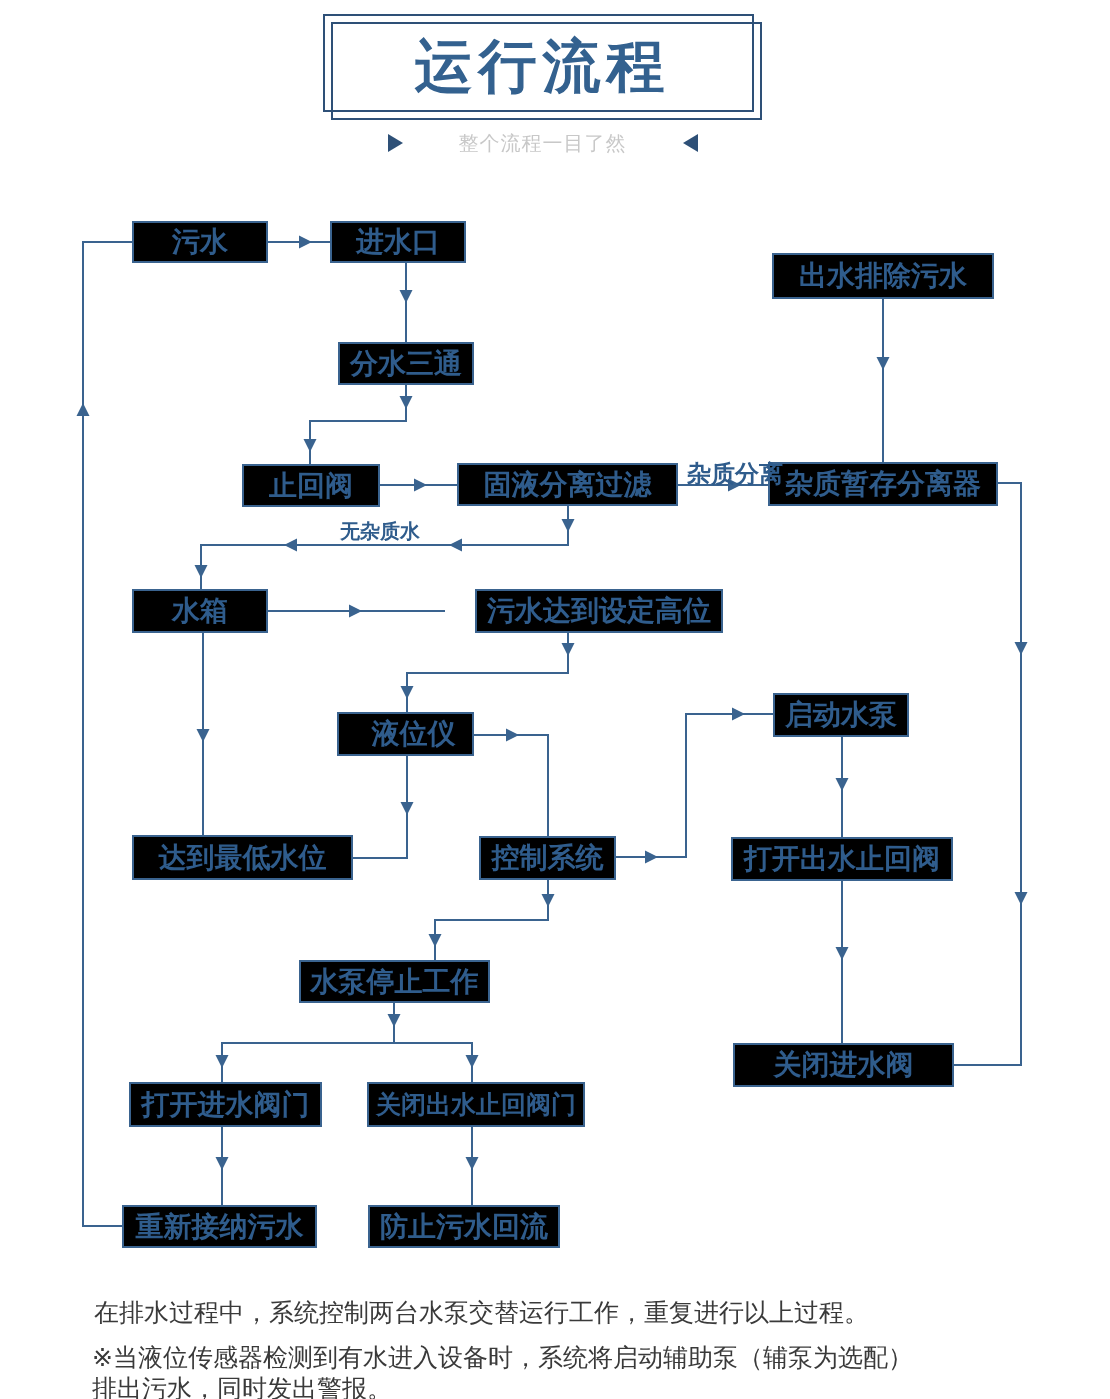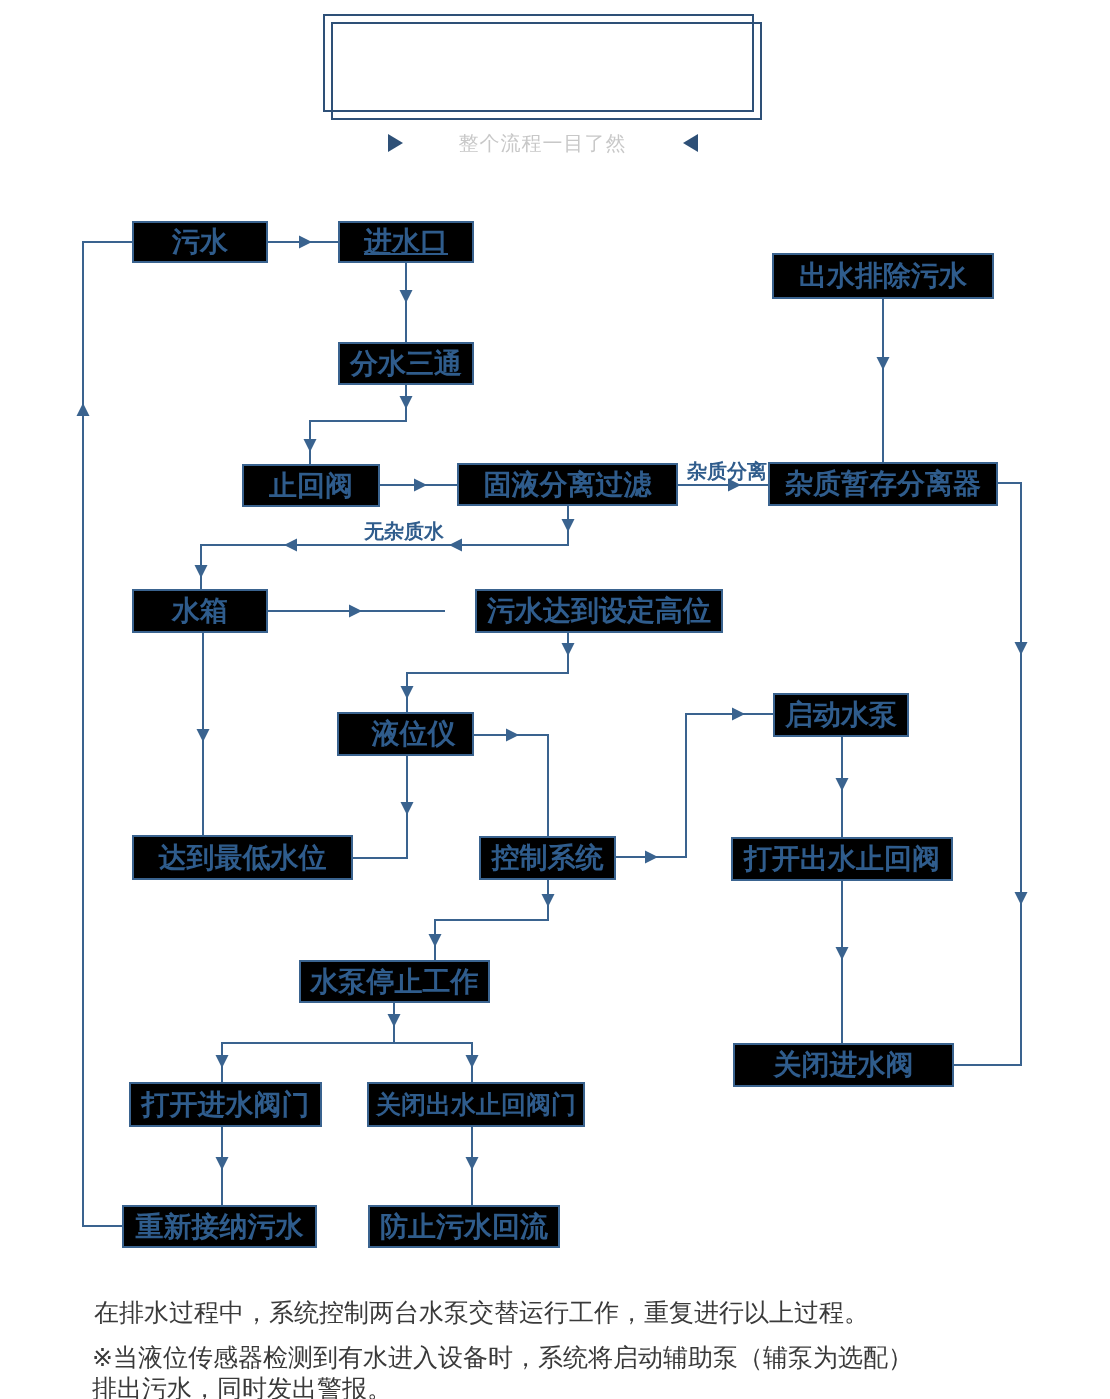--- a/index.html
+++ b/index.html
@@ -41,20 +41,21 @@
   #note-2{left:92px;top:1341px;}
   #note-3{left:92px;top:1372px;}
 </style>
 </head>
 <body>
 
 <div id="canvas">
 
   <div class="frame" id="frame-outer"></div>
   <div class="frame" id="frame-inner"></div>
+  <div id="page-title">运行流程</div>
   <div id="subtitle-row">
     <span class="tri tri-right"></span>
     <span id="subtitle-text">整个流程一目了然</span>
     <span class="tri tri-left"></span>
   </div>
 
   <svg id="edges-svg" width="1110" height="1399">
       <polyline points="268,242 338,242" fill="none" stroke="#3a638f" stroke-width="2"></polyline>
       <path d="M 312 242 l -13 -6.5 l 0 13 Z" fill="#3a638f"></path>
       <polyline points="406,263 406,342" fill="none" stroke="#3a638f" stroke-width="2"></polyline>
@@ -109,34 +110,34 @@
       <path d="M 472 1170 l -6.5 -13 l 13 0 Z" fill="#3a638f"></path>
       <polyline points="122,1226 83,1226 83,242 132,242" fill="none" stroke="#3a638f" stroke-width="2"></polyline>
       <path d="M 83 403 l -6.5 13 l 13 0 Z" fill="#3a638f"></path>
     </svg>
 
   <div class="note" id="note-1">在排水过程中，系统控制两台水泵交替运行工作，重复进行以上过程。</div>
   <div class="note" id="note-2">※当液位传感器检测到有水进入设备时，系统将启动辅助泵（辅泵为选配）</div>
   <div class="note" id="note-3">排出污水，同时发出警报。</div>
 
 <div class="node" style="left: 132px; top: 221px; width: 136px; height: 42px;">污水</div>
-    <div class="node" style="left: 338px; top: 221px; width: 136px; height: 42px; text-decoration: underline;">进水口</div>
+    <div class="node" style="left: 330px; top: 221px; width: 136px; height: 42px;">进水口</div>
     <div class="node" style="left: 338px; top: 342px; width: 136px; height: 43px;">分水三通</div>
     <div class="node" style="left: 242px; top: 464px; width: 138px; height: 43px;">止回阀</div>
     <div class="node" style="left: 457px; top: 463px; width: 221px; height: 43px;">固液分离过滤</div>
     <div class="node" style="left: 772px; top: 253px; width: 222px; height: 46px;">出水排除污水</div>
     <div class="node" style="left: 768px; top: 462px; width: 230px; height: 44px;">杂质暂存分离器</div>
     <div class="node" style="left: 132px; top: 589px; width: 136px; height: 44px;">水箱</div>
     <div class="node" style="left: 445px; top: 589px; width: 248px; height: 44px; margin-left: 30px;">污水达到设定高位</div>
     <div class="node" style="left: 337px; top: 712px; width: 137px; height: 44px; padding-left: 16px;">液位仪</div>
     <div class="node" style="left: 773px; top: 693px; width: 136px; height: 44px;">启动水泵</div>
     <div class="node" style="left: 132px; top: 835px; width: 221px; height: 45px;">达到最低水位</div>
     <div class="node" style="left: 479px; top: 836px; width: 137px; height: 44px;">控制系统</div>
     <div class="node" style="left: 731px; top: 837px; width: 222px; height: 44px;">打开出水止回阀</div>
     <div class="node" style="left: 299px; top: 960px; width: 191px; height: 43px;">水泵停止工作</div>
     <div class="node" style="left: 129px; top: 1082px; width: 193px; height: 45px;">打开进水阀门</div>
     <div class="node" style="left: 367px; top: 1082px; width: 218px; height: 45px; font-size: 25px;">关闭出水止回阀门</div>
     <div class="node" style="left: 733px; top: 1043px; width: 221px; height: 44px;">关闭进水阀</div>
     <div class="node" style="left: 122px; top: 1205px; width: 195px; height: 43px;">重新接纳污水</div>
     <div class="node" style="left: 368px; top: 1205px; width: 192px; height: 43px;">防止污水回流</div>
-    <div class="edge-label" style="left: 687px; top: 458px; font-size: 20px;">杂质分离</div>
-    <div class="edge-label" style="left: 364px; top: 518px; font-size: 20px;">无杂质水</div>
+    <div class="edge-label" style="left: 687px; top: 458px; font-size: 24px;">杂质分离</div>
+    <div class="edge-label" style="left: 340px; top: 518px; font-size: 20px;">无杂质水</div>
   </div>
 
 </body></html>

